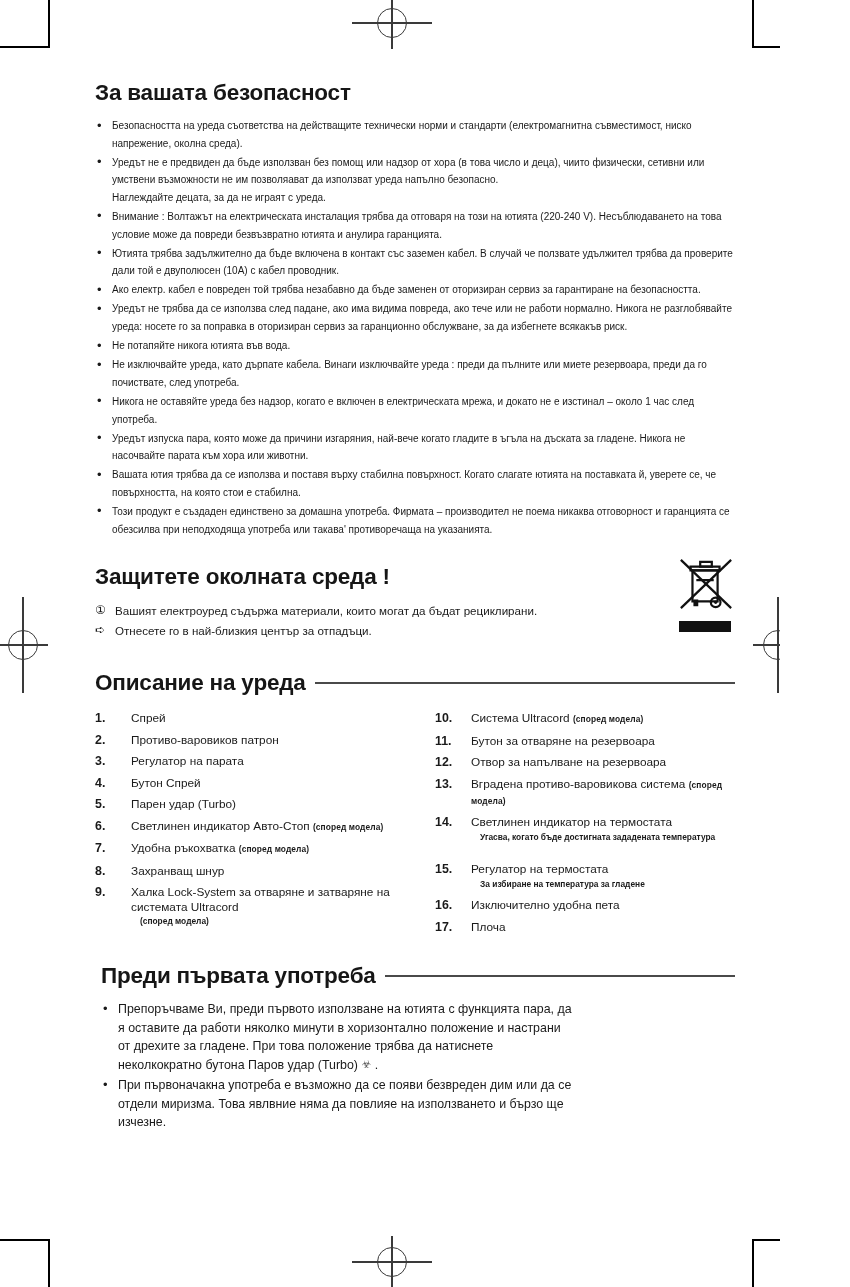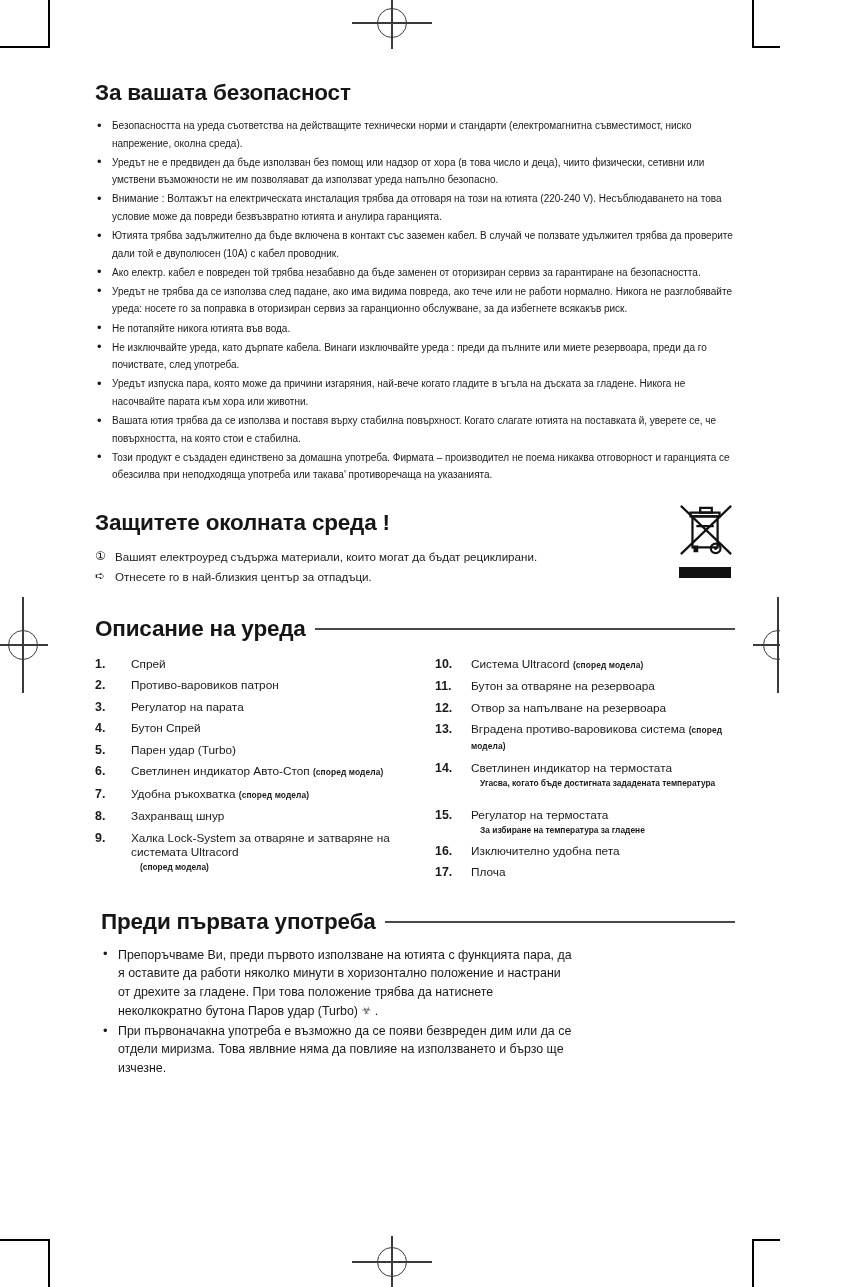--- a/index.html
+++ b/index.html
@@ -272,27 +272,29 @@
   </div>
 
   <div class="content">
 
     <h1 class="sec-title">За вашата безопасност</h1>
 
     <ul class="bullets">
       <li><span>Безопасността на уреда съответства на действащите технически норми и стандарти (електромагнитна съвместимост, ниско напрежение, околна среда).</span></li>
       <li>
         <span>Уредът не е предвиден да бъде използван без помощ или надзор от хора (в това число и деца), чиито физически,  сетивни или умствени възможности не им позволяават да използват уреда напълно безопасно.</span>
+        <span class="sub-line">Наглеждайте децата, за да не играят с уреда.</span>
       </li>
       <li><span>Внимание : Волтажът на електрическата инсталация трябва да отговаря на този на  ютията (220-240 V). Несъблюдаването на това условие може да повреди безвъзвратно ютията и анулира гаранцията.</span></li>
       <li><span>Ютията трябва задължително да бъде включена в контакт със  заземен кабел. В случай че ползвате удължител трябва да проверите дали той е двуполюсен (10A) с кабел проводник.</span></li>
       <li><span>Ако електр. кабел  е повреден той трябва незабавно да бъде заменен от оторизиран сервиз за  гарантиране на безопасността.</span></li>
       <li><span>Уредът не трябва да се използва след падане, ако има видима повреда, ако тече или не работи нормално. Никога не разглобявайте уреда: носете го за поправка в оторизиран сервиз за гаранционно обслужване, за да избегнете всякакъв риск.</span></li>
       <li><span>Не потапяйте никога ютията във вода.</span></li>
       <li><span>Не изключвайте уреда, като дърпате кабела. Винаги изключвайте уреда : преди да  пълните или миете резервоара, преди да го почиствате, след употреба.</span></li>
+      <li><span>Никога не оставяйте уреда без надзор, когато е включен в електрическата мрежа, и докато не е изстинал – около 1 час след употреба.</span></li>
       <li><span>Уредът изпуска пара, която може да причини изгаряния, най-вече когато гладите в ъгъла на  дъската за гладене. Никога не насочвайте парата към хора или животни.</span></li>
       <li><span>Вашата ютия трябва да се използва и поставя върху стабилна повърхност. Когато  слагате ютията на поставката й, уверете се, че повърхността, на която стои е стабилна.</span></li>
       <li><span>Този продукт е създаден единствено за домашна употреба. Фирмата – производител  не поема никаква отговорност и гаранцията се обезсилва при неподходяща употреба  или такава' противоречаща на указанията.</span></li>
     </ul>
 
     <div class="env-wrap">
 
       <div class="weee">
         <svg viewBox="0 0 60 62" width="58" height="60" aria-hidden="true">
           <g fill="none" stroke="#111111" stroke-width="2.3">

